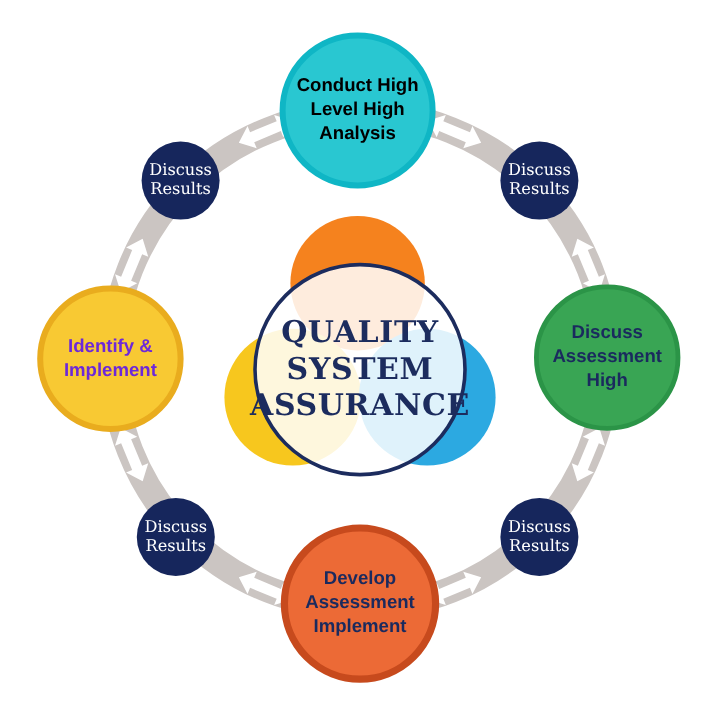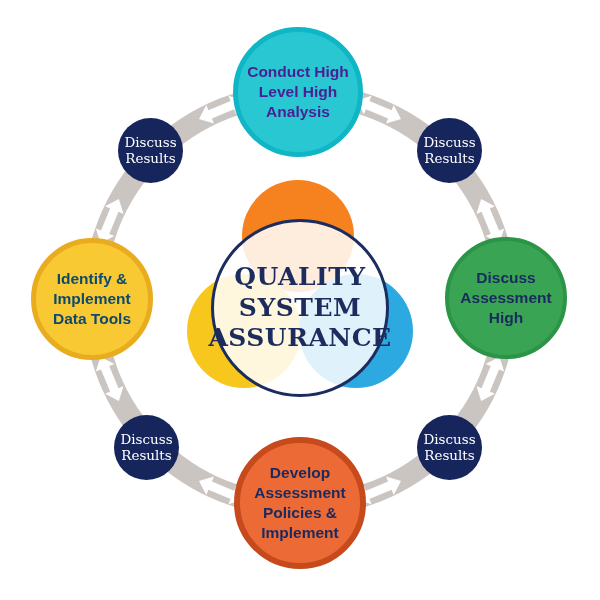--- a/index.html
+++ b/index.html
@@ -115,50 +115,48 @@
   <div class="venn-circle venn-blue" style="background: rgb(44, 169, 225);"></div>
 
   <div class="center-circle" style="border-color: rgb(28, 44, 94); color: rgb(28, 44, 94);">
     <div class="center-text">
       <div>QUALITY</div>
       <div>SYSTEM</div>
       <div>ASSURANCE</div>
     </div>
   </div>
 
-  <div class="node node-top" style="background: rgb(41, 199, 209); border-color: rgb(15, 182, 197); color: #4c1d95;">
+  <div class="node node-top" style="background: rgb(41, 199, 209); border-color: rgb(15, 182, 197); color: #000000;">
     <div class="node-label">
       <div>Conduct High</div>
       <div>Level High</div>
       <div>Analysis</div>
     </div>
   </div>
 
   <div class="node node-right" style="background: rgb(57, 165, 84); border-color: rgb(43, 148, 71); color: rgb(26, 42, 94);">
     <div class="node-label">
       <div>Discuss</div>
       <div>Assessment</div>
       <div>High</div>
     </div>
   </div>
 
   <div class="node node-bottom" style="background: rgb(236, 106, 54); border-color: rgb(199, 74, 29); color: rgb(26, 42, 94);">
     <div class="node-label">
       <div>Develop</div>
       <div>Assessment</div>
-      <div>Policies &amp;</div>
       <div>Implement</div>
     </div>
   </div>
 
-  <div class="node node-left" style="background: rgb(248, 201, 51); border-color: rgb(233, 172, 30); color: #0c4a6e;">
+  <div class="node node-left" style="background: rgb(248, 201, 51); border-color: rgb(233, 172, 30); color: #6d28d9;">
     <div class="node-label">
       <div>Identify &amp;</div>
       <div>Implement</div>
-      <div>Data Tools</div>
     </div>
   </div>
 
   <div class="connector connector-tl" style="background: rgb(22, 38, 92); color: rgb(255, 255, 255);">
     <div>Discuss</div>
     <div>Results</div>
   </div>
 
   <div class="connector connector-tr" style="background: rgb(22, 38, 92); color: rgb(255, 255, 255);">
     <div>Discuss</div>

